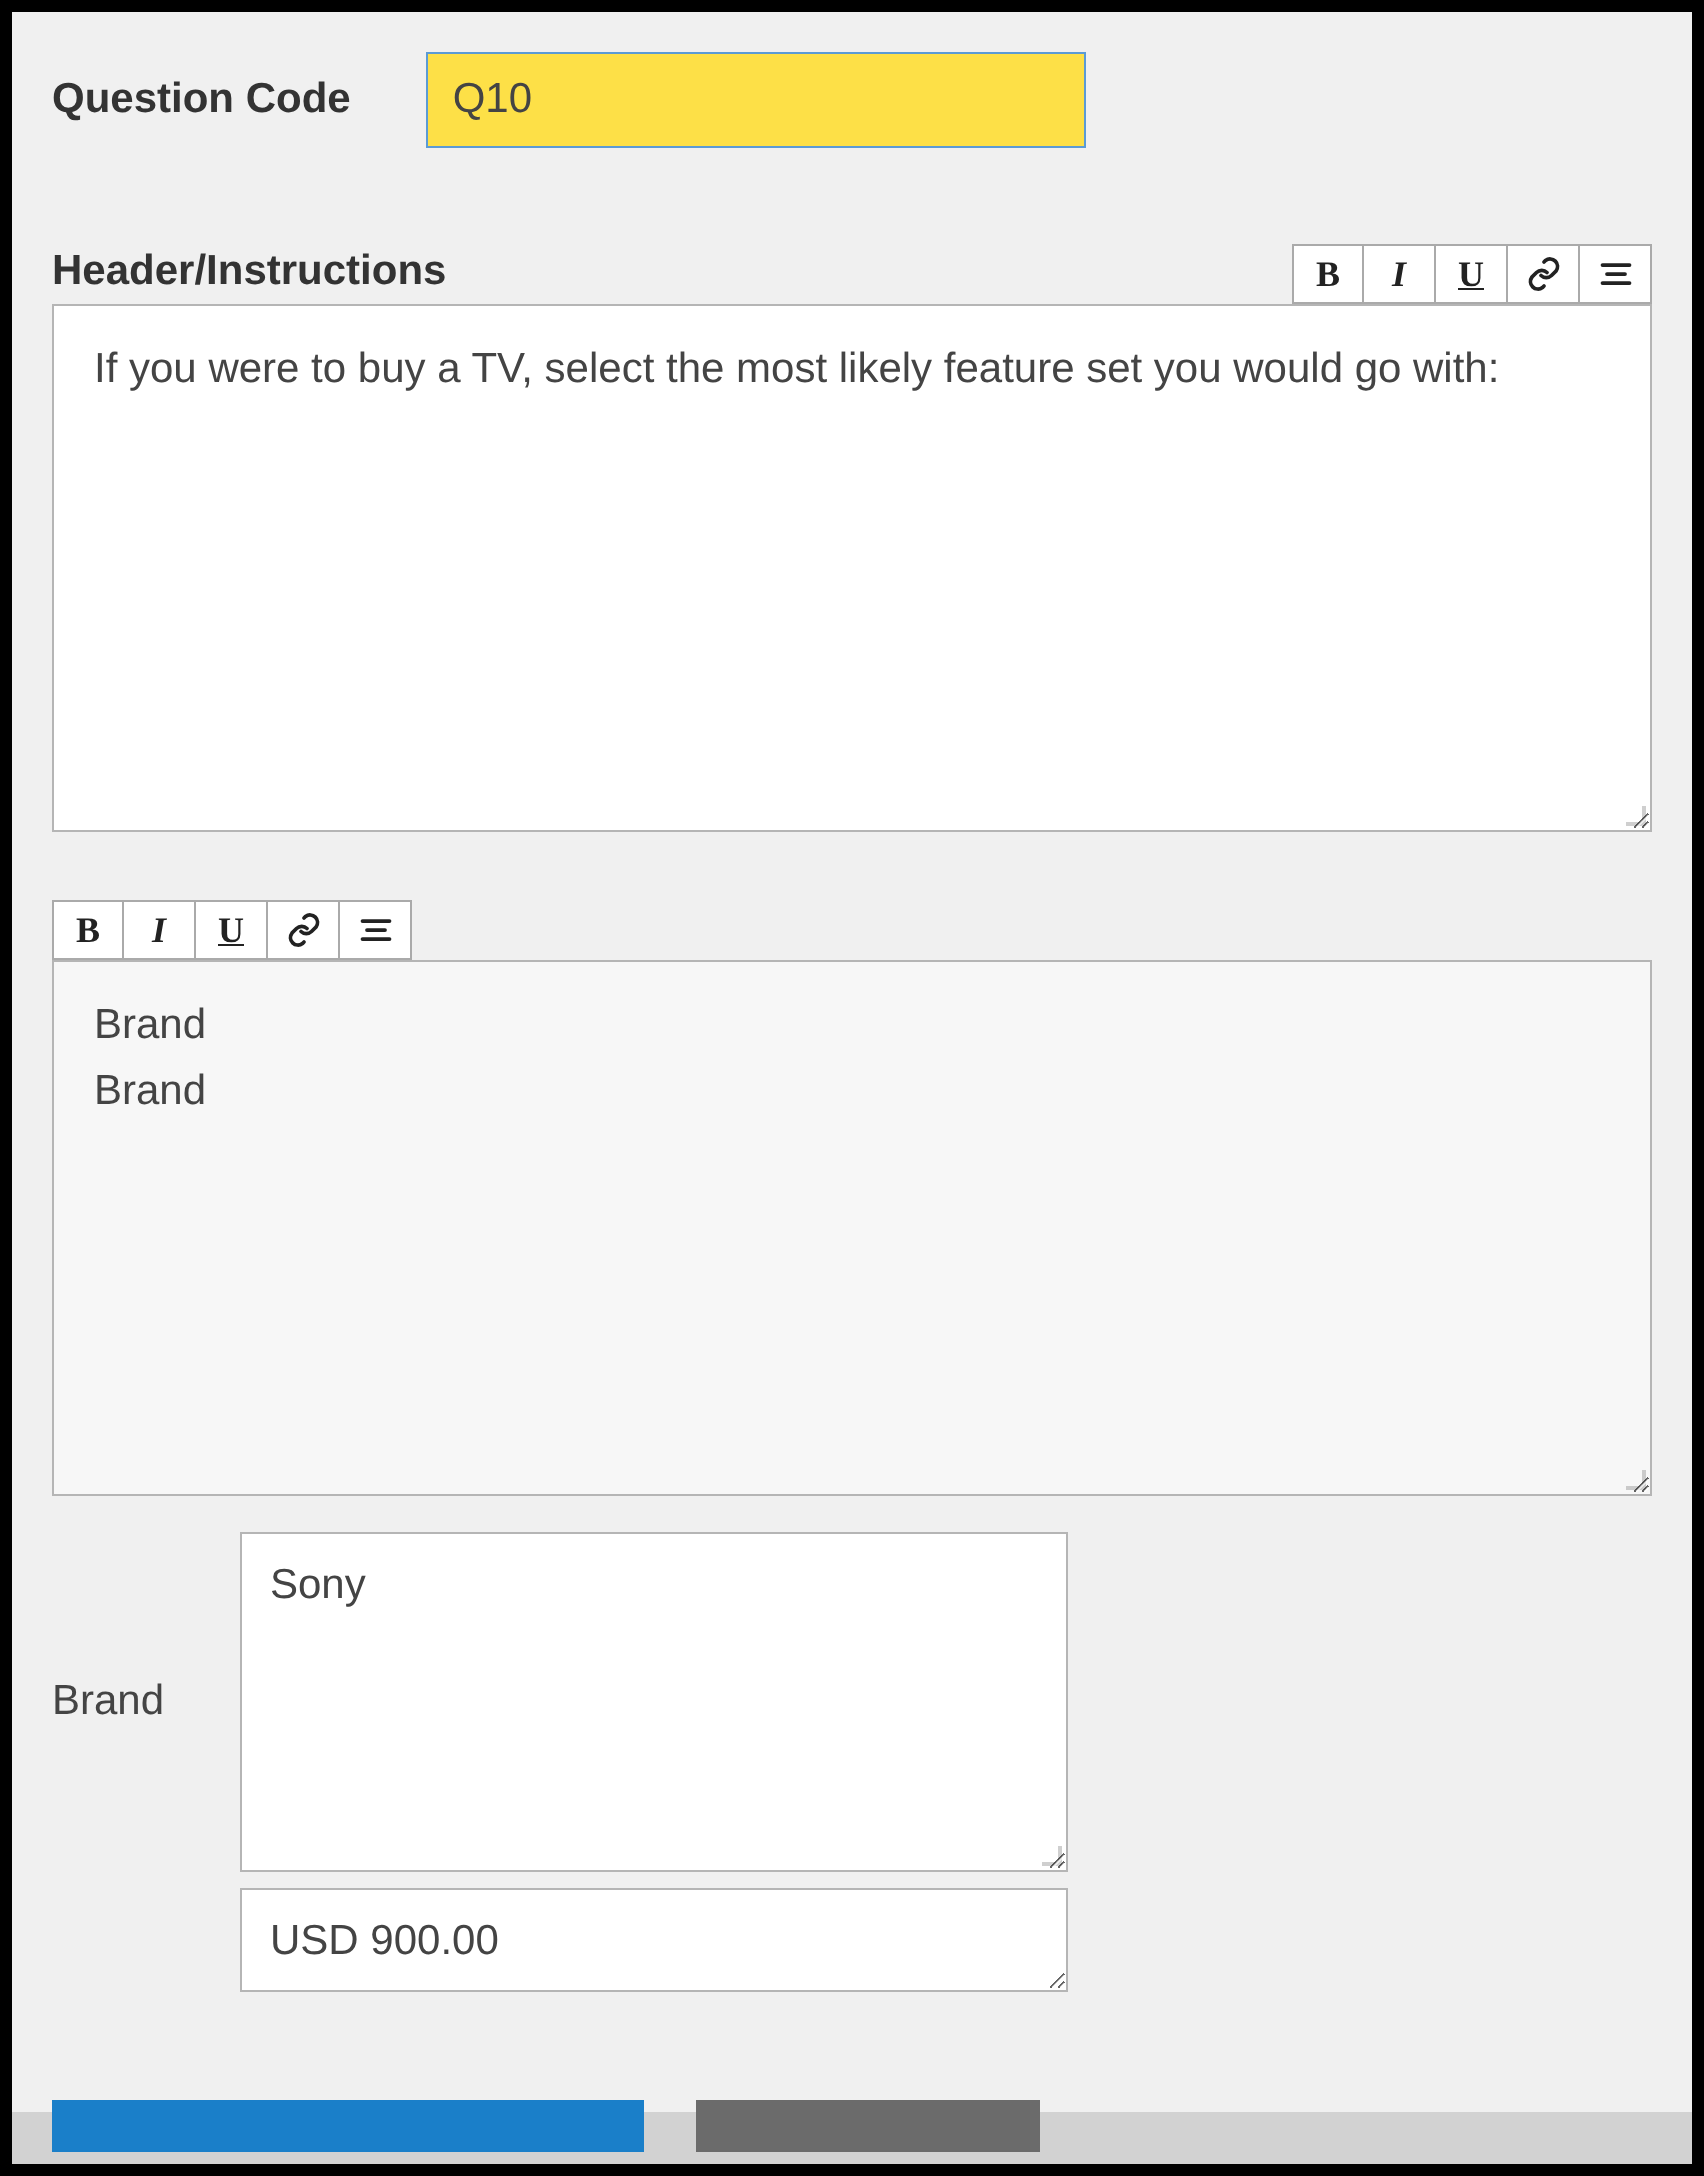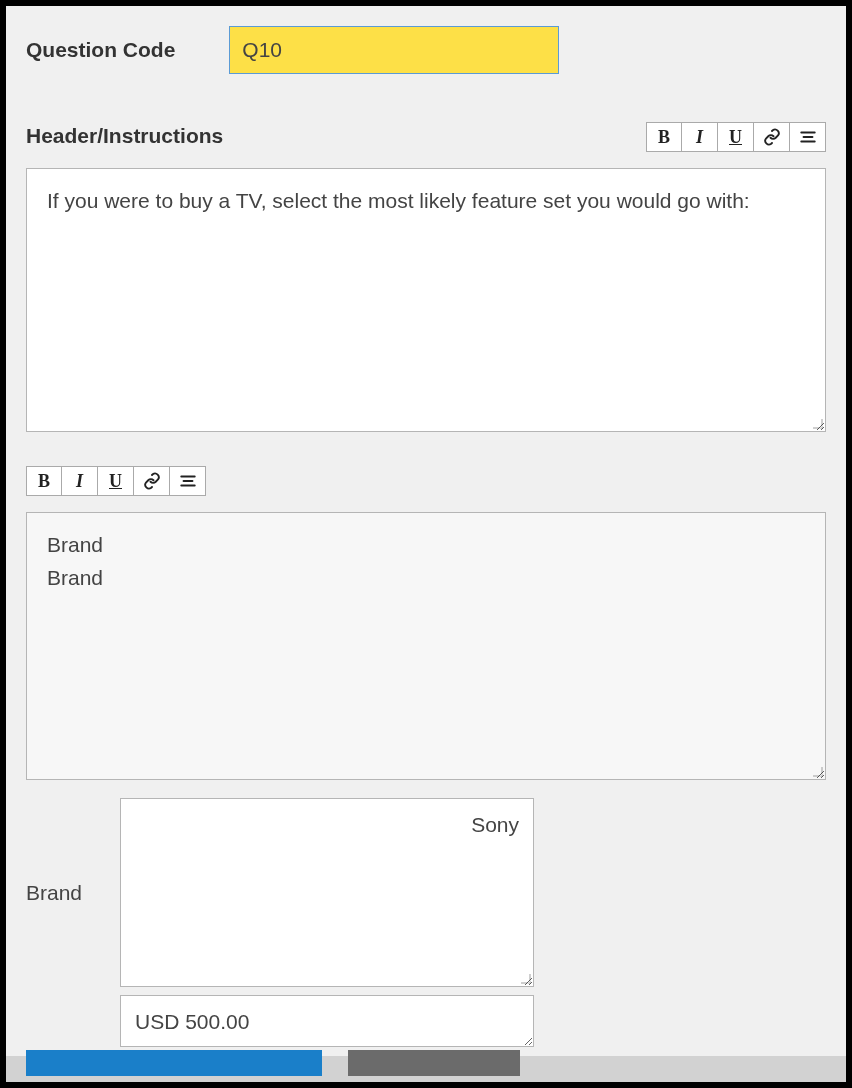--- a/index.html
+++ b/index.html
@@ -20,42 +20,42 @@
       height: 1076px;
       margin: 6px;
       padding: 20px 20px 0 20px;
       overflow: hidden;
       position: relative;
     }
     .field-row {
       display: flex;
       align-items: center;
       margin-bottom: 48px;
-      gap: 54px;
+      gap: 38px;
     }
     .field-label {
       font-weight: 700;
       font-size: 21px;
       color: #333;
     }
     .text-input {
       width: 330px;
       height: 48px;
       border: 1px solid #5b9bd5;
       padding: 6px 12px;
       font-size: 21px;
       color: #444;
       font-family: inherit;
       background: #fde047;
     }
     .section-header {
       display: flex;
       justify-content: space-between;
       align-items: flex-end;
-      margin-bottom: 16px;
+      margin-bottom: 0;
     }
     .section-label {
       font-weight: 700;
       font-size: 21px;
       color: #333;
       margin-bottom: 4px;
     }
     .toolbar {
       display: flex;
     }
@@ -138,21 +138,21 @@
       background: #fff;
       padding: 10px 14px;
       font-size: 21px;
       color: #444;
       line-height: 1.55;
       font-family: inherit;
       resize: both;
       overflow: auto;
       position: relative;
     }
-    .level-brand { height: 189px; text-align: right; }
+    .level-brand { height: 170px; }
     .level-price { height: 52px; overflow: hidden; }
     .level-price .line2 { opacity: 0.55; }
     .bottom-bar {
       position: absolute;
       left: 0;
       bottom: 0;
       width: 100%;
       height: 26px;
       background: #d2d2d2;
       display: flex;
@@ -241,21 +241,21 @@
       <div class="level-label-col">Brand</div>
       <div class="level-textarea level-brand nowrap-lines">
         <div>Sony</div>
         <div class="resize-handle"></div>
       </div>
     </div>
 
     <div class="level-row">
       <div class="level-label-col"></div>
       <div class="level-textarea level-price nowrap-lines">
-        <div>USD 500.00</div>
+        <div>USD 900.00</div>
         <div class="line2">USD 1,200.00</div>
       </div>
     </div>
   </div>
 
   <div class="bottom-bar">
     <div class="bottom-blue"></div>
     <div class="bottom-gray"></div>
   </div>
 

